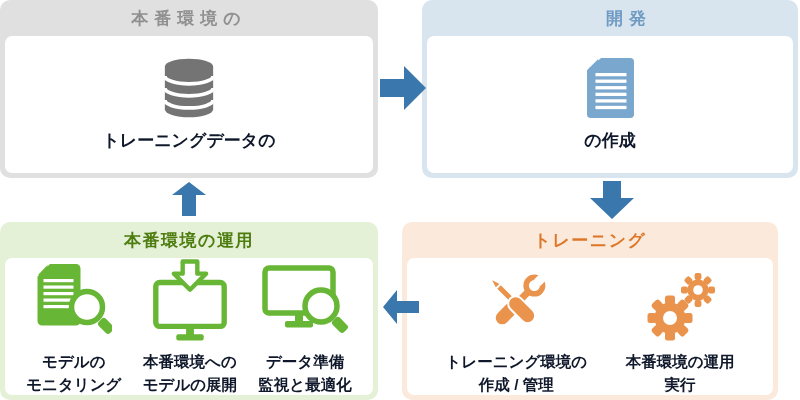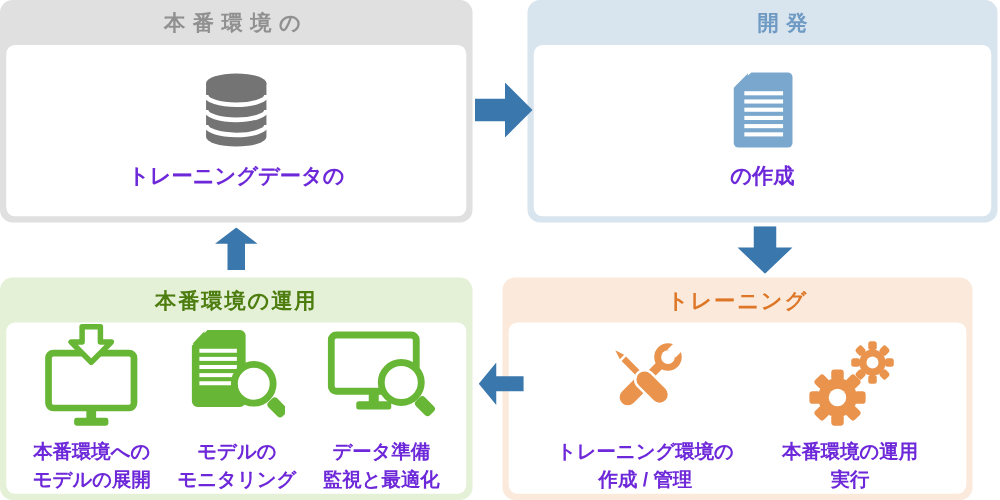--- a/index.html
+++ b/index.html
@@ -5,21 +5,21 @@
   html,body{margin:0;padding:0;background:#ffffff;}
   .stage{position:relative;width:800px;height:400px;background:#ffffff;overflow:hidden;
          font-family:"Liberation Sans","DejaVu Sans",sans-serif;}
   .box{position:absolute;border-radius:10px;}
   .hdr{height:36px;display:flex;align-items:center;justify-content:center;
        font-size:17px;font-weight:bold;}
   .body{position:absolute;left:5px;right:5px;top:36px;bottom:5px;background:#ffffff;
         border-radius:7px;display:flex;align-items:center;justify-content:space-evenly;}
   .item{display:flex;flex-direction:column;align-items:center;}
   .icon-slot{display:flex;align-items:flex-end;justify-content:center;}
-  .label{text-align:center;font-weight:bold;color:#6d28d9;line-height:1.45;}
+  .label{text-align:center;font-weight:bold;color:#0f172a;line-height:1.45;}
 
   
   .b0{left:0;top:0;width:378px;height:178px;background:#e0e0e0;}
   .b0 .hdr{color:#909090;letter-spacing:6px;}
   .b1{left:422px;top:0;width:376px;height:178px;background:#d8e4ee;}
   .b1 .hdr{color:#6e9ac3;letter-spacing:6px;padding-left:38px;}
   .b2{left:402px;top:222px;width:376px;height:178px;background:#fbeadb;}
   .b2 .hdr{color:#dd7627;letter-spacing:1.5px;}
   .b3{left:0;top:222px;width:378px;height:178px;background:#e4f1d7;}
   .b3 .hdr{color:#4d7c0f;letter-spacing:1.5px;}
@@ -147,34 +147,20 @@
         </div>
       </div>
     </div>
   </section>
 
   <section class="box b3">
     <div class="hdr">本番環境の運用</div>
     <div class="body">
       <div class="item">
         <div class="icon-slot">
-          <svg width="80" height="84" viewBox="0 0 80 86" aria-hidden="true">
-            <rect x="5" y="24" width="70" height="45" rx="4" fill="#ffffff" stroke="#67b635" stroke-width="5.5"></rect>
-            <rect x="36" y="69" width="8" height="9" fill="#67b635"></rect>
-            <rect x="26" y="77" width="28" height="6.5" rx="2" fill="#67b635"></rect>
-            <path d="M32.5,2.5 h15 v12.5 h9 L40,31.5 L23.5,15 h9 z" fill="#ffffff" stroke="#67b635" stroke-width="4.5" stroke-linejoin="round"></path>
-          </svg>
-        </div>
-        <div class="label">
-          <div>本番環境への</div>
-          <div>モデルの展開</div>
-        </div>
-      </div>
-      <div class="item">
-        <div class="icon-slot">
           <svg width="76" height="80" viewBox="0 0 76 80" aria-hidden="true">
             <path d="M14,1 H40 a4.5,4.5 0 0 1 4.5,4.5 V58 a4.5,4.5 0 0 1 -4.5,4.5 H6 a4.5,4.5 0 0 1 -4.5,-4.5 V13.5 Z" fill="#67b635"></path>
             <path d="M11.5,2 L11.5,12 L2,12 Z" fill="#67b635"></path>
             <g fill="#ffffff">
               <rect x="7.5" y="16" width="30" height="3.2"></rect>
               <rect x="7.5" y="22.5" width="30" height="3.2"></rect>
               <rect x="7.5" y="29" width="30" height="3.2"></rect>
               <rect x="7.5" y="35.5" width="30" height="3.2"></rect>
               <rect x="7.5" y="42" width="30" height="3.2"></rect>
             </g>
@@ -184,20 +170,34 @@
             </g>
           </svg>
         </div>
         <div class="label">
           <div>モデルの</div>
           <div>モニタリング</div>
         </div>
       </div>
       <div class="item">
         <div class="icon-slot">
+          <svg width="80" height="84" viewBox="0 0 80 86" aria-hidden="true">
+            <rect x="5" y="24" width="70" height="45" rx="4" fill="#ffffff" stroke="#67b635" stroke-width="5.5"></rect>
+            <rect x="36" y="69" width="8" height="9" fill="#67b635"></rect>
+            <rect x="26" y="77" width="28" height="6.5" rx="2" fill="#67b635"></rect>
+            <path d="M32.5,2.5 h15 v12.5 h9 L40,31.5 L23.5,15 h9 z" fill="#ffffff" stroke="#67b635" stroke-width="4.5" stroke-linejoin="round"></path>
+          </svg>
+        </div>
+        <div class="label">
+          <div>本番環境への</div>
+          <div>モデルの展開</div>
+        </div>
+      </div>
+      <div class="item">
+        <div class="icon-slot">
           <svg width="86" height="82" viewBox="0 0 86 82" aria-hidden="true">
             <rect x="3" y="7" width="68" height="45" rx="4" fill="#ffffff" stroke="#67b635" stroke-width="5.5"></rect>
             <rect x="33" y="52" width="8" height="9" fill="#67b635"></rect>
             <rect x="23" y="60" width="28" height="6.5" rx="2" fill="#67b635"></rect>
             <circle cx="59" cy="45" r="16" fill="#ffffff" stroke="#67b635" stroke-width="5.5"></circle>
             <g transform="translate(70.5,56.5) rotate(45)">
               <rect x="2.5" y="-5" width="16" height="10" rx="3" fill="#67b635"></rect>
             </g>
           </svg>
         </div>

